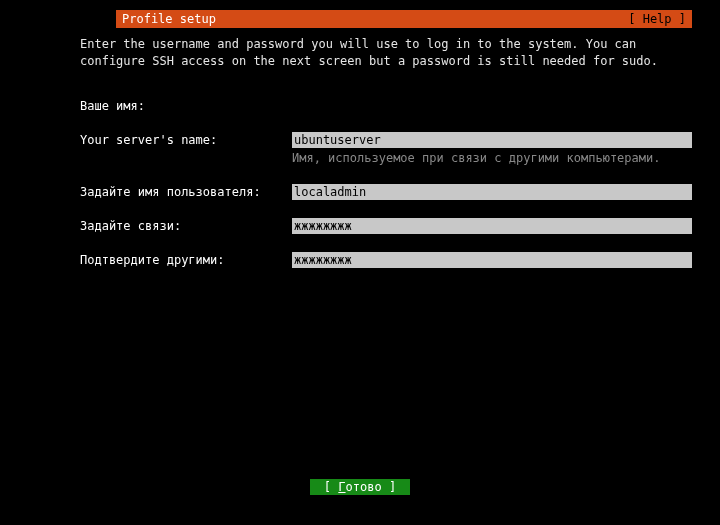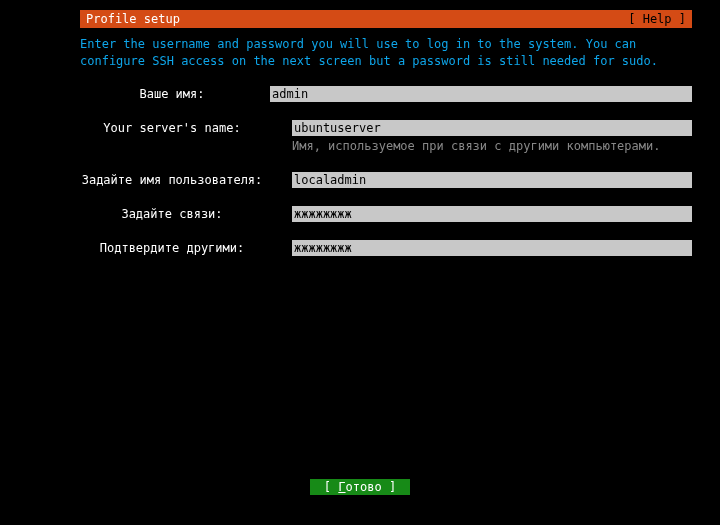--- a/index.html
+++ b/index.html
@@ -14,53 +14,53 @@
       position: relative;
     }
     .header {
       background: #d44b15;
       height: 18px;
       display: flex;
       justify-content: space-between;
       align-items: center;
       padding: 0 0;
       margin-top: 10px;
-      margin-left: 80px;
+      margin-left: 116px;
       margin-right: 28px;
     }
     .header-title {
       color: #fff;
       padding-left: 6px;
     }
     .header-help {
       color: #000000;
       padding-right: 6px;
     }
     .body-area {
       margin-left: 80px;
       margin-right: 28px;
       margin-top: 8px;
     }
     .description {
-      color: #0ea5e9;
+      color: #e5e5e5;
       line-height: 1.4;
-      margin-bottom: 16px;
+      margin-bottom: 28px;
     }
     .form-row {
       display: flex;
       align-items: flex-start;
       margin-bottom: 6px;
     }
     .form-row.gap {
       margin-top: 18px;
       gap: 22px;
     }
     .label-col {
       width: 190px;
-      text-align: center;
+      text-align: left;
       color: #fff;
       padding-right: 6px;
       line-height: 16px;
     }
     .input-col {
       flex: 1;
     }
     .text-input {
       background: #c8c8c8;
       color: #000;
@@ -106,23 +106,20 @@
 <div class="header">
   <span class="header-title">Profile setup</span>
   <span class="header-help">[ Help ]</span>
 </div>
 
 <div class="body-area">
   <div class="description">Enter the username and password you will use to log in to the system. You can configure SSH access on the next screen but a password is still needed for sudo.</div>
 
   <div class="form-row">
     <div class="label-col">Ваше имя:</div>
-    <div class="input-col">
-      <div class="text-input">admin</div>
-    </div>
   </div>
 
   <div class="form-row gap">
     <div class="label-col">Your server's name:</div>
     <div class="input-col">
       <div class="text-input">ubuntuserver</div>
       <div class="hint">Имя, используемое при связи с другими компьютерами.</div>
     </div>
   </div>
 

